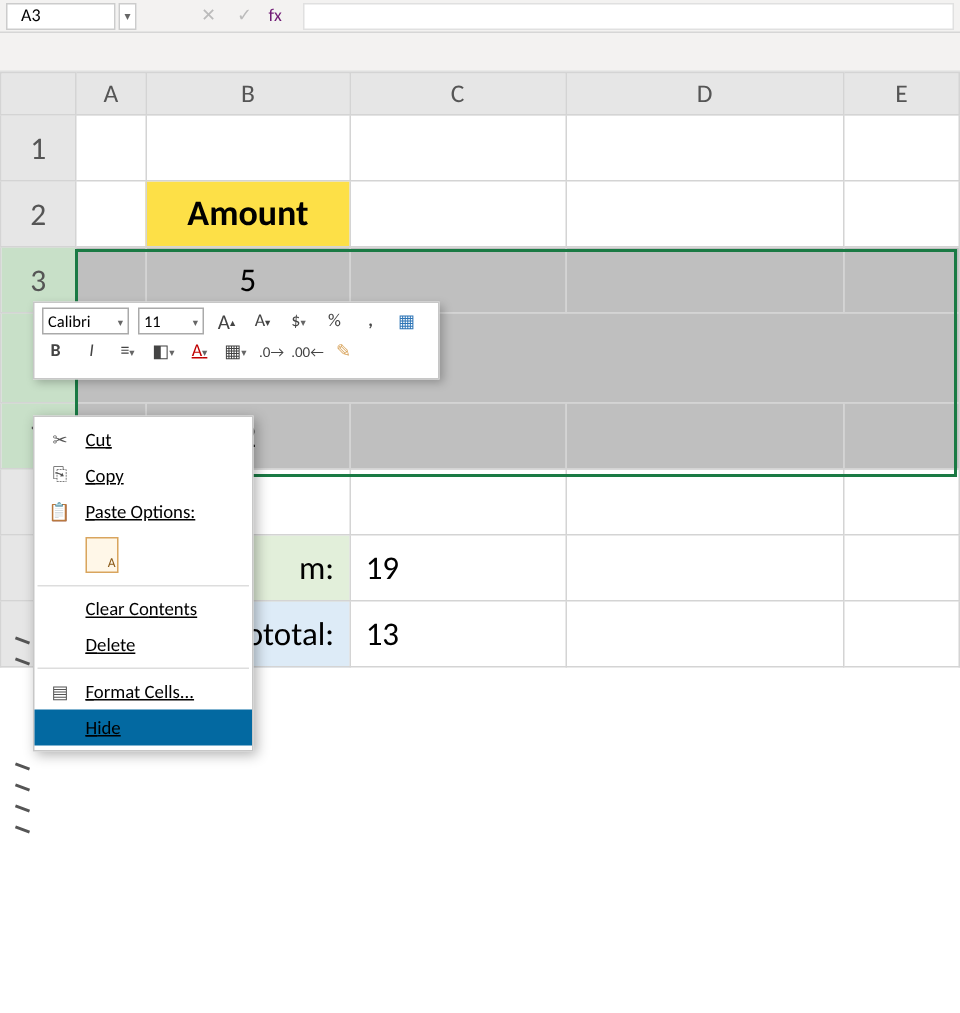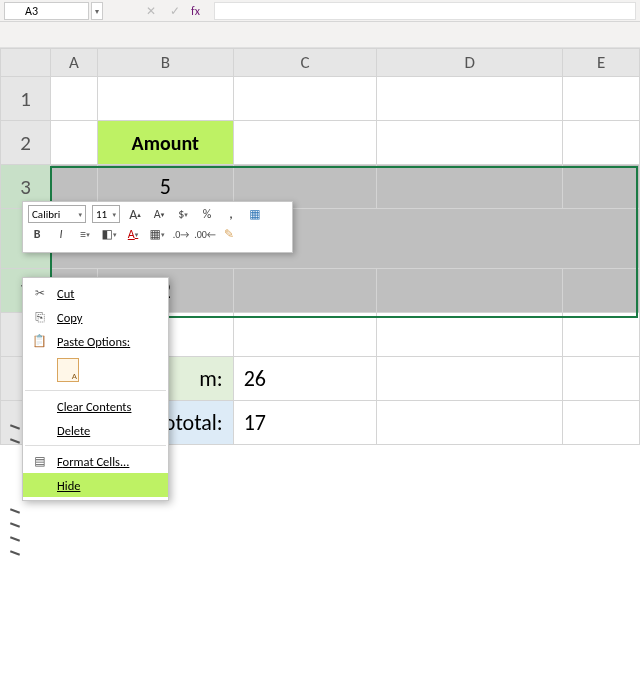--- a/index.html
+++ b/index.html
@@ -1,21 +1,21 @@
 <!DOCTYPE html>
 <html><head>
 <meta charset="utf-8">
 <style>
   * { box-sizing: border-box; margin: 0; padding: 0; font-family: Calibri, Arial, sans-serif; }
   body { background: #fff; width: 640px; height: 675px; overflow: hidden; position: relative; }
 
   
   .ribbon { height: 22px; background: #f3f2f1; border-bottom: 1px solid #d6d6d6; display: flex; align-items: center; padding: 0 4px; gap: 10px; }
   .namebox-wrap { display: flex; align-items: center; gap: 2px; }
-  .namebox { width: 85px; height: 18px; background: #fff; border: 1px solid #ccc; font-size: 12px; padding: 0 20px; display: flex; align-items: center; }
+  .namebox { width: 73px; height: 18px; background: #fff; border: 1px solid #ccc; font-size: 12px; padding: 0 9px; display: flex; align-items: center; }
   .namebox-dd { width: 12px; height: 18px; border: 1px solid #ccc; background: #fff; display: flex; align-items: center; justify-content: center; font-size: 8px; color: #666; }
   .fx-group { display: flex; align-items: center; gap: 8px; margin-left: 30px; }
   .fx-btn { width: 16px; height: 16px; display: flex; align-items: center; justify-content: center; font-size: 12px; color: #bbb; }
   .fx-btn.check { color: #bbb; }
   .fx-label { font-size: 12px; color: #701a75; }
   .fbar { flex: 1; height: 18px; background: #fff; border: 1px solid #e0e0e0; margin-left: 4px; }
 
   .strip2 { height: 26px; background: #f3f2f1; border-bottom: 1px solid #e0e0e0; }
 
   
@@ -28,42 +28,42 @@
   th.rowh.sel { background: #c8e0c8; }
   td.cell { font-size: 22px; padding: 4px 10px; height: 44px; vertical-align: middle; }
   td.sel { background: #bfbfbf; }
 
   .colA { width: 47px; }
   .colB { width: 136px; }
   .colC { width: 144px; }
   .colD { width: 186px; }
   .colE { width: 77px; }
 
-  td.header-amount { background: #bef264; border: 2px solid #1a7a44; font-weight: bold; text-align: center; font-size: 20px; border-bottom: 1px solid #1a7a44;}
+  td.header-amount { background: #fde047; border: 2px solid #1a7a44; font-weight: bold; text-align: center; font-size: 24px; border-bottom: 1px solid #1a7a44;}
 
   .sumlabel { background: #e2efda; text-align: right; }
   .sublabel { background: #ddebf7; text-align: right; }
 
   
   .tick { position: absolute; left: 10px; width: 12px; height: 6px; }
   .tick::before { content: ""; position: absolute; left: 0; top: 0; width: 10px; border-top: 2px solid #555; transform: rotate(20deg); }
 
   
   .minitool { position: absolute; left: 22px; top: 201px; width: 271px; height: 52px; background: #fff; border: 1px solid #c7c7c7; box-shadow: 2px 2px 6px rgba(0,0,0,0.25); padding: 3px 5px; display: flex; flex-direction: column; gap: 2px; z-index: 9; }
   .mt-row { display: flex; align-items: center; gap: 6px; }
   .mt-font { width: 58px; height: 18px; border: 1px solid #aaa; font-size: 11px; padding: 0 3px; display:flex; align-items:center; justify-content:space-between;}
-  .mt-size { width: 28px; height: 18px; border: 1px solid #aaa; font-size: 11px; padding: 0 3px; display:flex; align-items:center; justify-content:space-between;}
+  .mt-size { width: 44px; height: 18px; border: 1px solid #aaa; font-size: 11px; padding: 0 3px; display:flex; align-items:center; justify-content:space-between;}
   .mt-ico { width: 18px; height: 18px; display:flex; align-items:center; justify-content:center; font-size: 12px; color:#444; }
   .mt-ico.big { font-size: 14px; }
   .carat { font-size: 7px; color:#666; }
 
   
   .ctxmenu { position: absolute; left: 22px; top: 277px; width: 147px; background: #fff; border: 1px solid #c7c7c7; box-shadow: 2px 2px 8px rgba(0,0,0,0.3); padding: 3px 0; z-index: 10; font-size: 12.5px; }
   .ctxitem { display: flex; align-items: center; height: 24px; padding: 0 8px 0 8px; gap:8px; cursor: default; }
-  .ctxitem.hov { background: #bef264; }
+  .ctxitem.hov { background: #0369a1; }
   .ctxitem .mi-icon { width: 18px; height: 18px; display:flex; align-items:center; justify-content:center; font-size:12px; color:#555;}
   .ctxitem .mi-label { flex:1;text-decoration:underline; }
   .ctxsep { height:1px; background:#ddd; margin: 3px 2px; }
   .ctxsub { padding-left: 34px; height:34px; display:flex; align-items:center; }
   .paste-ico { width:22px; height:24px; border:1px solid #d9a55e; background:#fff7e8; position:relative; }
   .paste-ico::after { content:"A"; position:absolute; bottom:0; right:1px; font-size:9px; color:#8a5a18;}
   u.ak { text-decoration: underline; }
 
   
   .sel-outline { position:absolute; border:2px solid #1a7a44; pointer-events:none; }
@@ -145,29 +145,29 @@
     <td class="cell"></td>
     <td class="cell"></td>
     <td class="cell"></td>
     <td class="cell"></td>
     <td class="cell"></td>
   </tr>
   <tr>
     <th class="rowh"></th>
     <td class="cell"></td>
     <td class="cell sumlabel">m:</td>
-    <td class="cell">26</td>
+    <td class="cell">19</td>
     <td class="cell"></td>
     <td class="cell"></td>
   </tr>
   <tr>
     <th class="rowh"></th>
     <td class="cell"></td>
     <td class="cell sublabel">ototal:</td>
-    <td class="cell">17</td>
+    <td class="cell">13</td>
     <td class="cell"></td>
     <td class="cell"></td>
   </tr>
 </tbody>
     </table>
 
 <div class="sel-outline" style="left:50px; top:118px; width:588px; height:152px;"></div>
 
 <div class="tick" style="top:378px"></div>
 <div class="tick" style="top:392px"></div>

